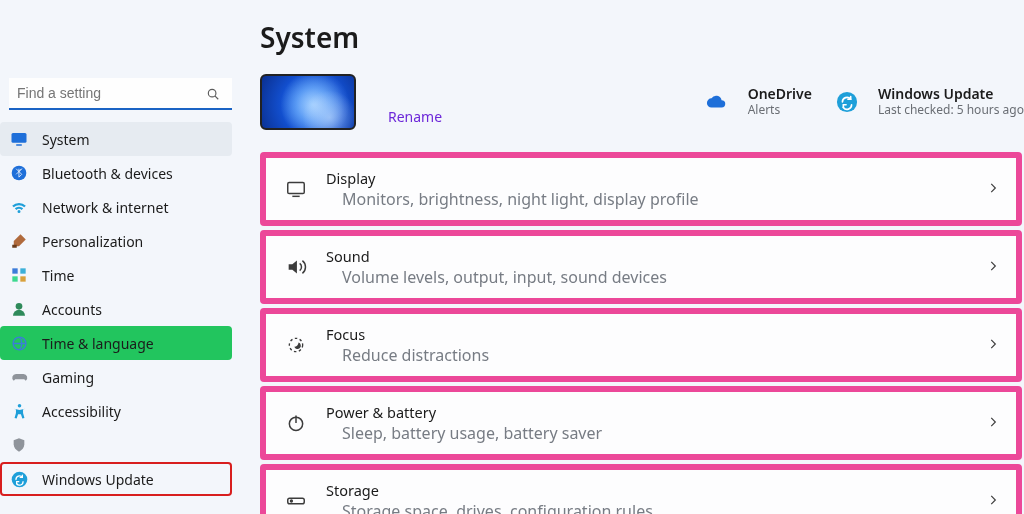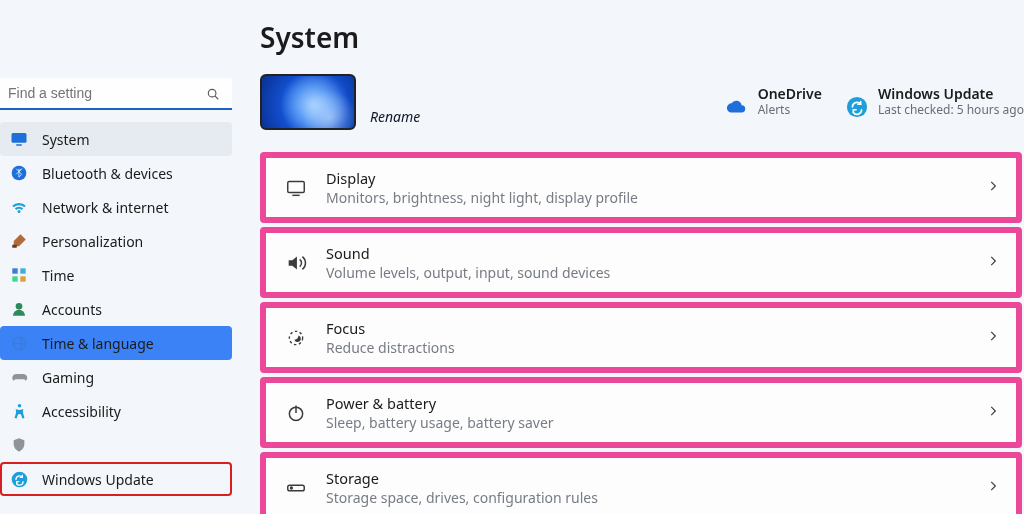--- a/index.html
+++ b/index.html
@@ -19,20 +19,21 @@
   }
   
   .sidebar {
     width: 232px;
     flex: 0 0 232px;
     padding-top: 78px;
   }
   .search-wrap {
     margin: 0 0 12px 0;
     position: relative;
+    padding-left: 9px;
   }
   .search-input {
     width: 100%;
     height: 32px;
     border: none;
     border-bottom: 2px solid #1a63c4;
     background: #fefefe;
     padding: 0 30px 0 8px;
     font-size: 14px;
     color: #5f6368;
@@ -55,21 +56,21 @@
     height: 34px;
     padding: 0 0 0 10px;
     border-radius: 4px;
     cursor: default;
     position: relative;
   }
   .nav-item.selected {
     background: #e6ebf1;
   }
   .nav-item.hover-alt {
-    background: #3b82f6;
+    background: #22c55e;
   }
   .nav-item.highlighted {
     box-shadow: 0 0 0 2px #d81e1e inset;
   }
   .nav-icon {
     width: 18px; height: 18px;
     display: flex; align-items:center; justify-content:center;
     flex: 0 0 18px;
   }
   .nav-label { font-size: 14px; }
@@ -100,33 +101,32 @@
   }
   .thumb::before, .thumb::after {
     content:"";
     position:absolute;
     border-radius: 50%;
     background: radial-gradient(circle, rgba(200,225,255,.6), rgba(50,120,240,0) 70%);
   }
   .thumb::before { width:70px;height:70px; left:18px; top:-6px; }
   .thumb::after  { width:55px;height:55px; left:40px; top:14px; }
   .rename-link {
-    color: #0f172a;
+    color: #6d28d9;
     font-size: 14px;
-    margin-left: 14px;
+    margin-left: 32px;
     align-self: flex-end;
     margin-bottom: 4px;
     cursor: pointer;
-    font-style: italic;
   }
   .header-spacer { flex:1; }
   .status-block {
     display: flex;
-    align-items: flex-end;
-    gap: 10px;
+    align-items: center;
+    gap: 20px;
     margin-left: 24px;
   }
   .status-icon {
     width: 22px; height: 22px;
     display:flex;align-items:center;justify-content:center;
   }
   .status-title { font-size: 14px; font-weight: 600; line-height: 1.2; }
   .status-sub   { font-size: 12px; color: #6a6e74; line-height: 1.2; }
   
   .cards {
@@ -147,21 +147,21 @@
   }
   .card-icon {
     width: 24px; height: 24px;
     margin: 0 18px 0 6px;
     display:flex;align-items:center;justify-content:center;
     color:#3c3c3c;
     flex: 0 0 24px;
   }
   .card-body { flex:1; }
   .card-title { font-size: 14.5px; font-weight: 400; }
-  .card-sub   { font-size: 14px; color: #777c84; }
+  .card-sub   { font-size: 16px; color: #777c84; margin-left: 16px; }
   .card-chevron { color:#3c3c3c; }
 </style>
 </head>
 <body>
 
 <div class="app">
 
   <aside class="sidebar">
     <div class="search-wrap">
       <input class="search-input" type="text" placeholder="Find a setting" style="">

